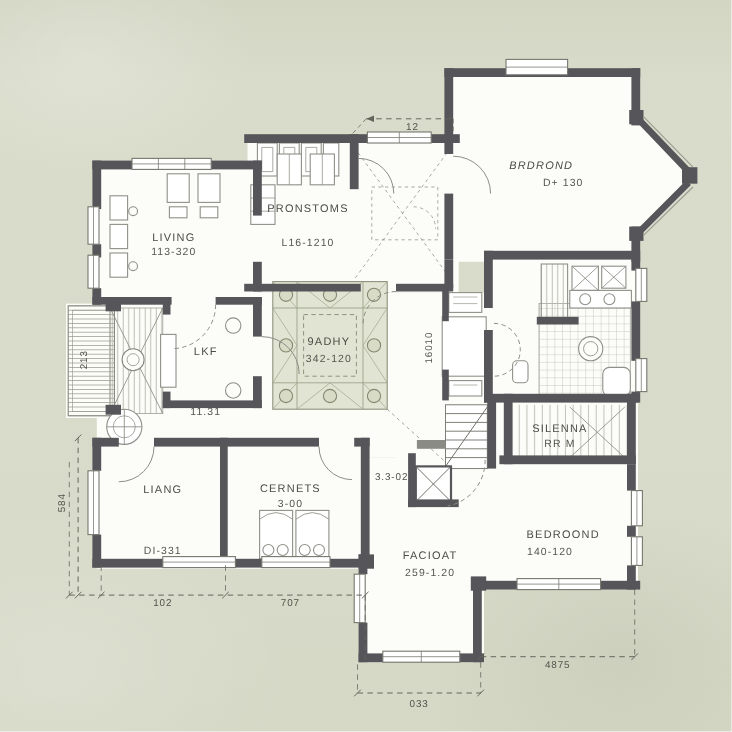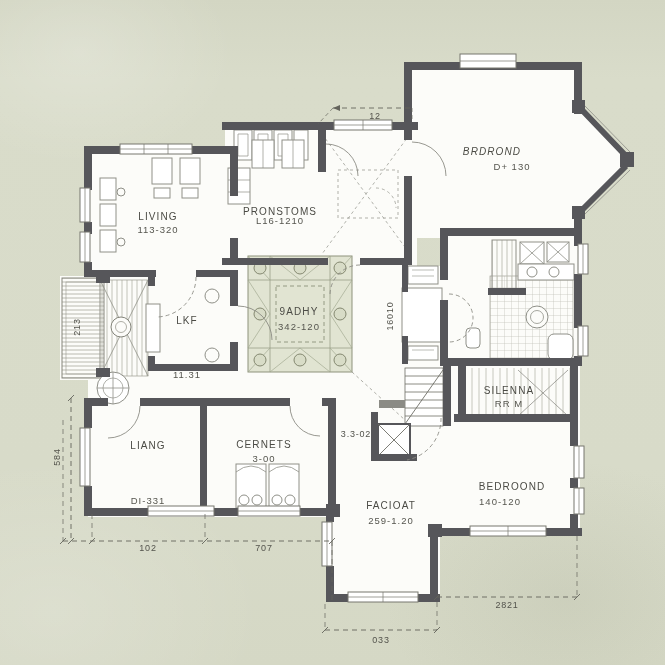--- a/index.html
+++ b/index.html
@@ -298,21 +298,21 @@
     <path d="M325 604 V630 M437 602 V630" stroke-dasharray="5 4" stroke-width="0.7"></path>
     <path d="M333 108 H412" stroke-dasharray="5 4"></path>
     <path d="M333 108 l7 -3 v6 z" fill="#64645c" stroke="none"></path>
     <path d="M333 108 L318 124 M412 108 V122" stroke-dasharray="4 3" stroke-width="0.7"></path>
   </g>
 </svg>
 
   <div class="lbl" style="left:158px;top:217px;">LIVING</div>
   <div class="lbl sub" style="left:158px;top:230px;">113-320</div>
 
-  <div class="lbl" style="left:280px;top:212px;">PRONSTOMS</div>
+  <div class="lbl" style="left:280px;top:191px;">PRONSTOMS</div>
   <div class="lbl sub" style="left:280px;top:221px;">L16-1210</div>
 
   <div class="lbl" style="left:492px;top:152px;font-style:italic;">BRDROND</div>
   <div class="lbl sub" style="left:512px;top:167px;">D+ 130</div>
 
   <div class="lbl" style="left:299px;top:312px;">9ADHY</div>
   <div class="lbl sub" style="left:299px;top:327px;">342-120</div>
 
   <div class="lbl" style="left:187px;top:321px;">LKF</div>
   <div class="lbl sub" style="left:187px;top:335px;margin-top:40px;">11.31</div>
@@ -330,18 +330,18 @@
   <div class="lbl sub" style="left:500px;top:502px;">140-120</div>
 
   <div class="lbl" style="left:509px;top:391px;">SILENNA</div>
   <div class="lbl sub" style="left:509px;top:404px;">RR M</div>
 
   <div class="lbl dim" style="left:356px;top:434px;">3.3-02</div>
   <div class="lbl dim" style="left:375px;top:116px;text-align:right;">12</div>
   <div class="lbl dim" style="left:148px;top:548px;">102</div>
   <div class="lbl dim" style="left:264px;top:548px;">707</div>
   <div class="lbl dim" style="left:381px;top:640px;">033</div>
-  <div class="lbl dim" style="left:507px;top:605px;">2821</div>
+  <div class="lbl dim" style="left:507px;top:605px;">4875</div>
   <div class="lbl dim rot" style="left:57px;top:457px;">584</div>
   <div class="lbl dim rot" style="left:77px;top:327px;">213</div>
   <div class="lbl dim rot" style="left:390px;top:316px;">16010</div>
 
 </div>
 
 </body></html>

